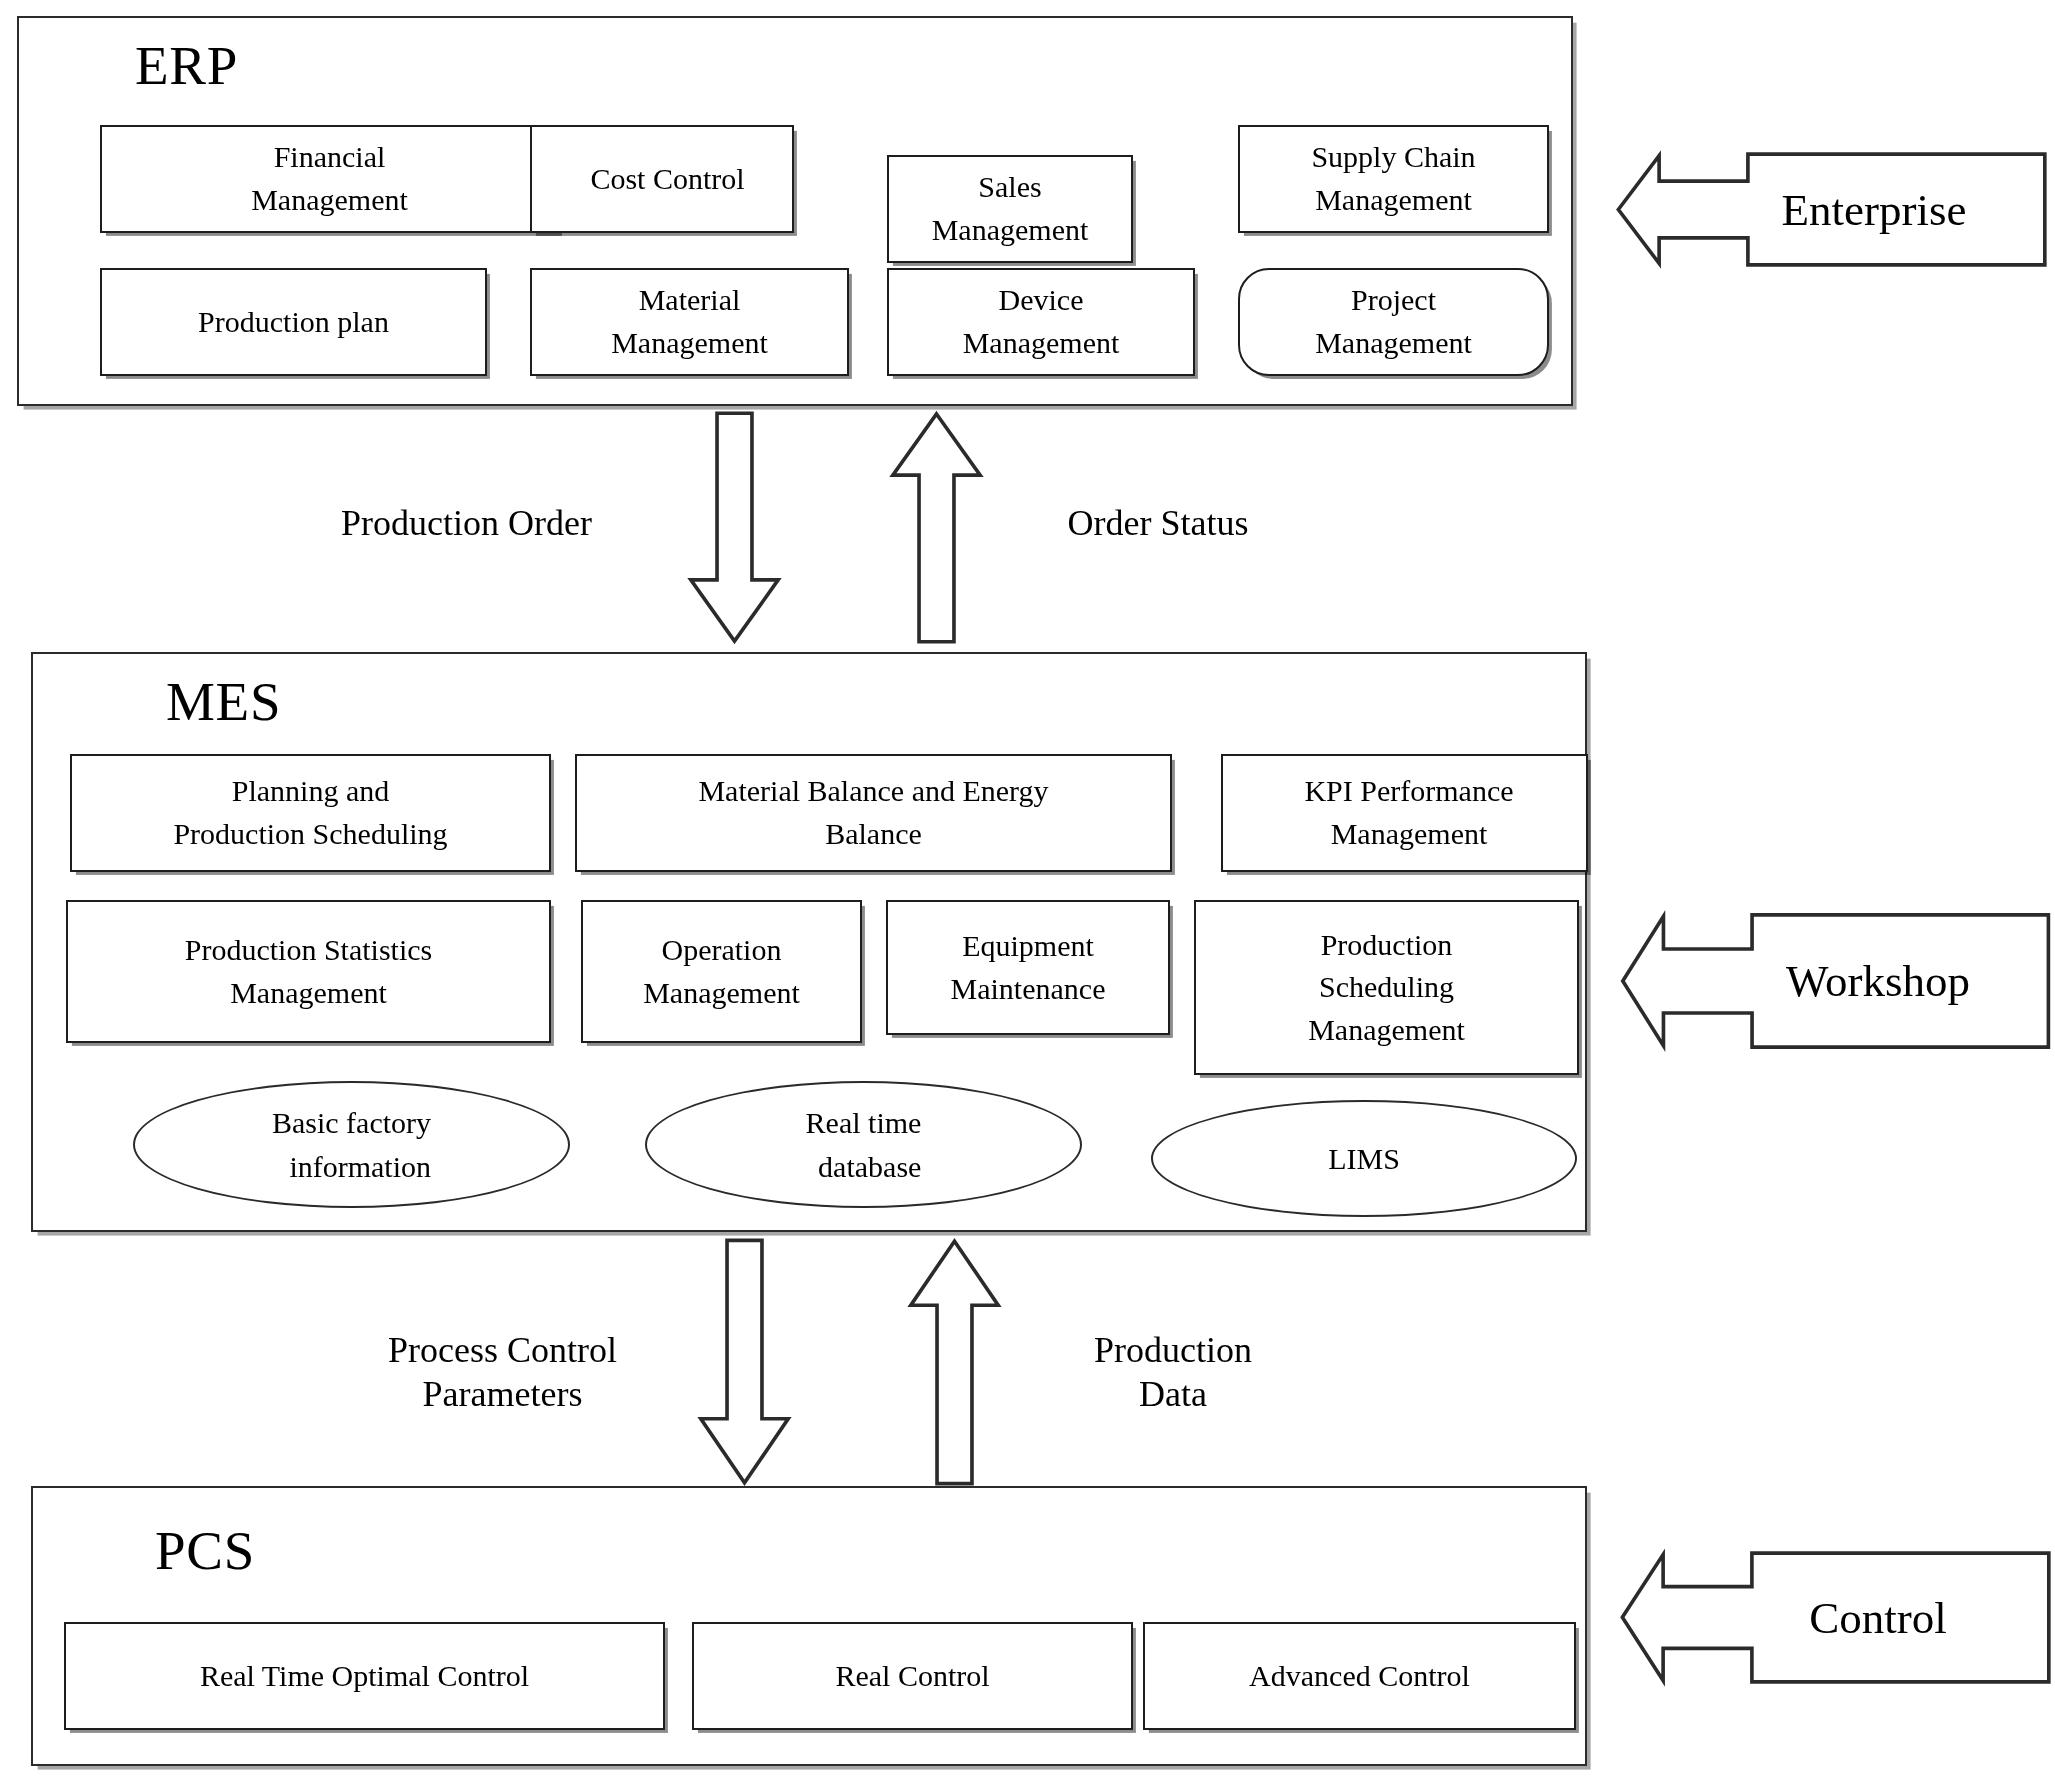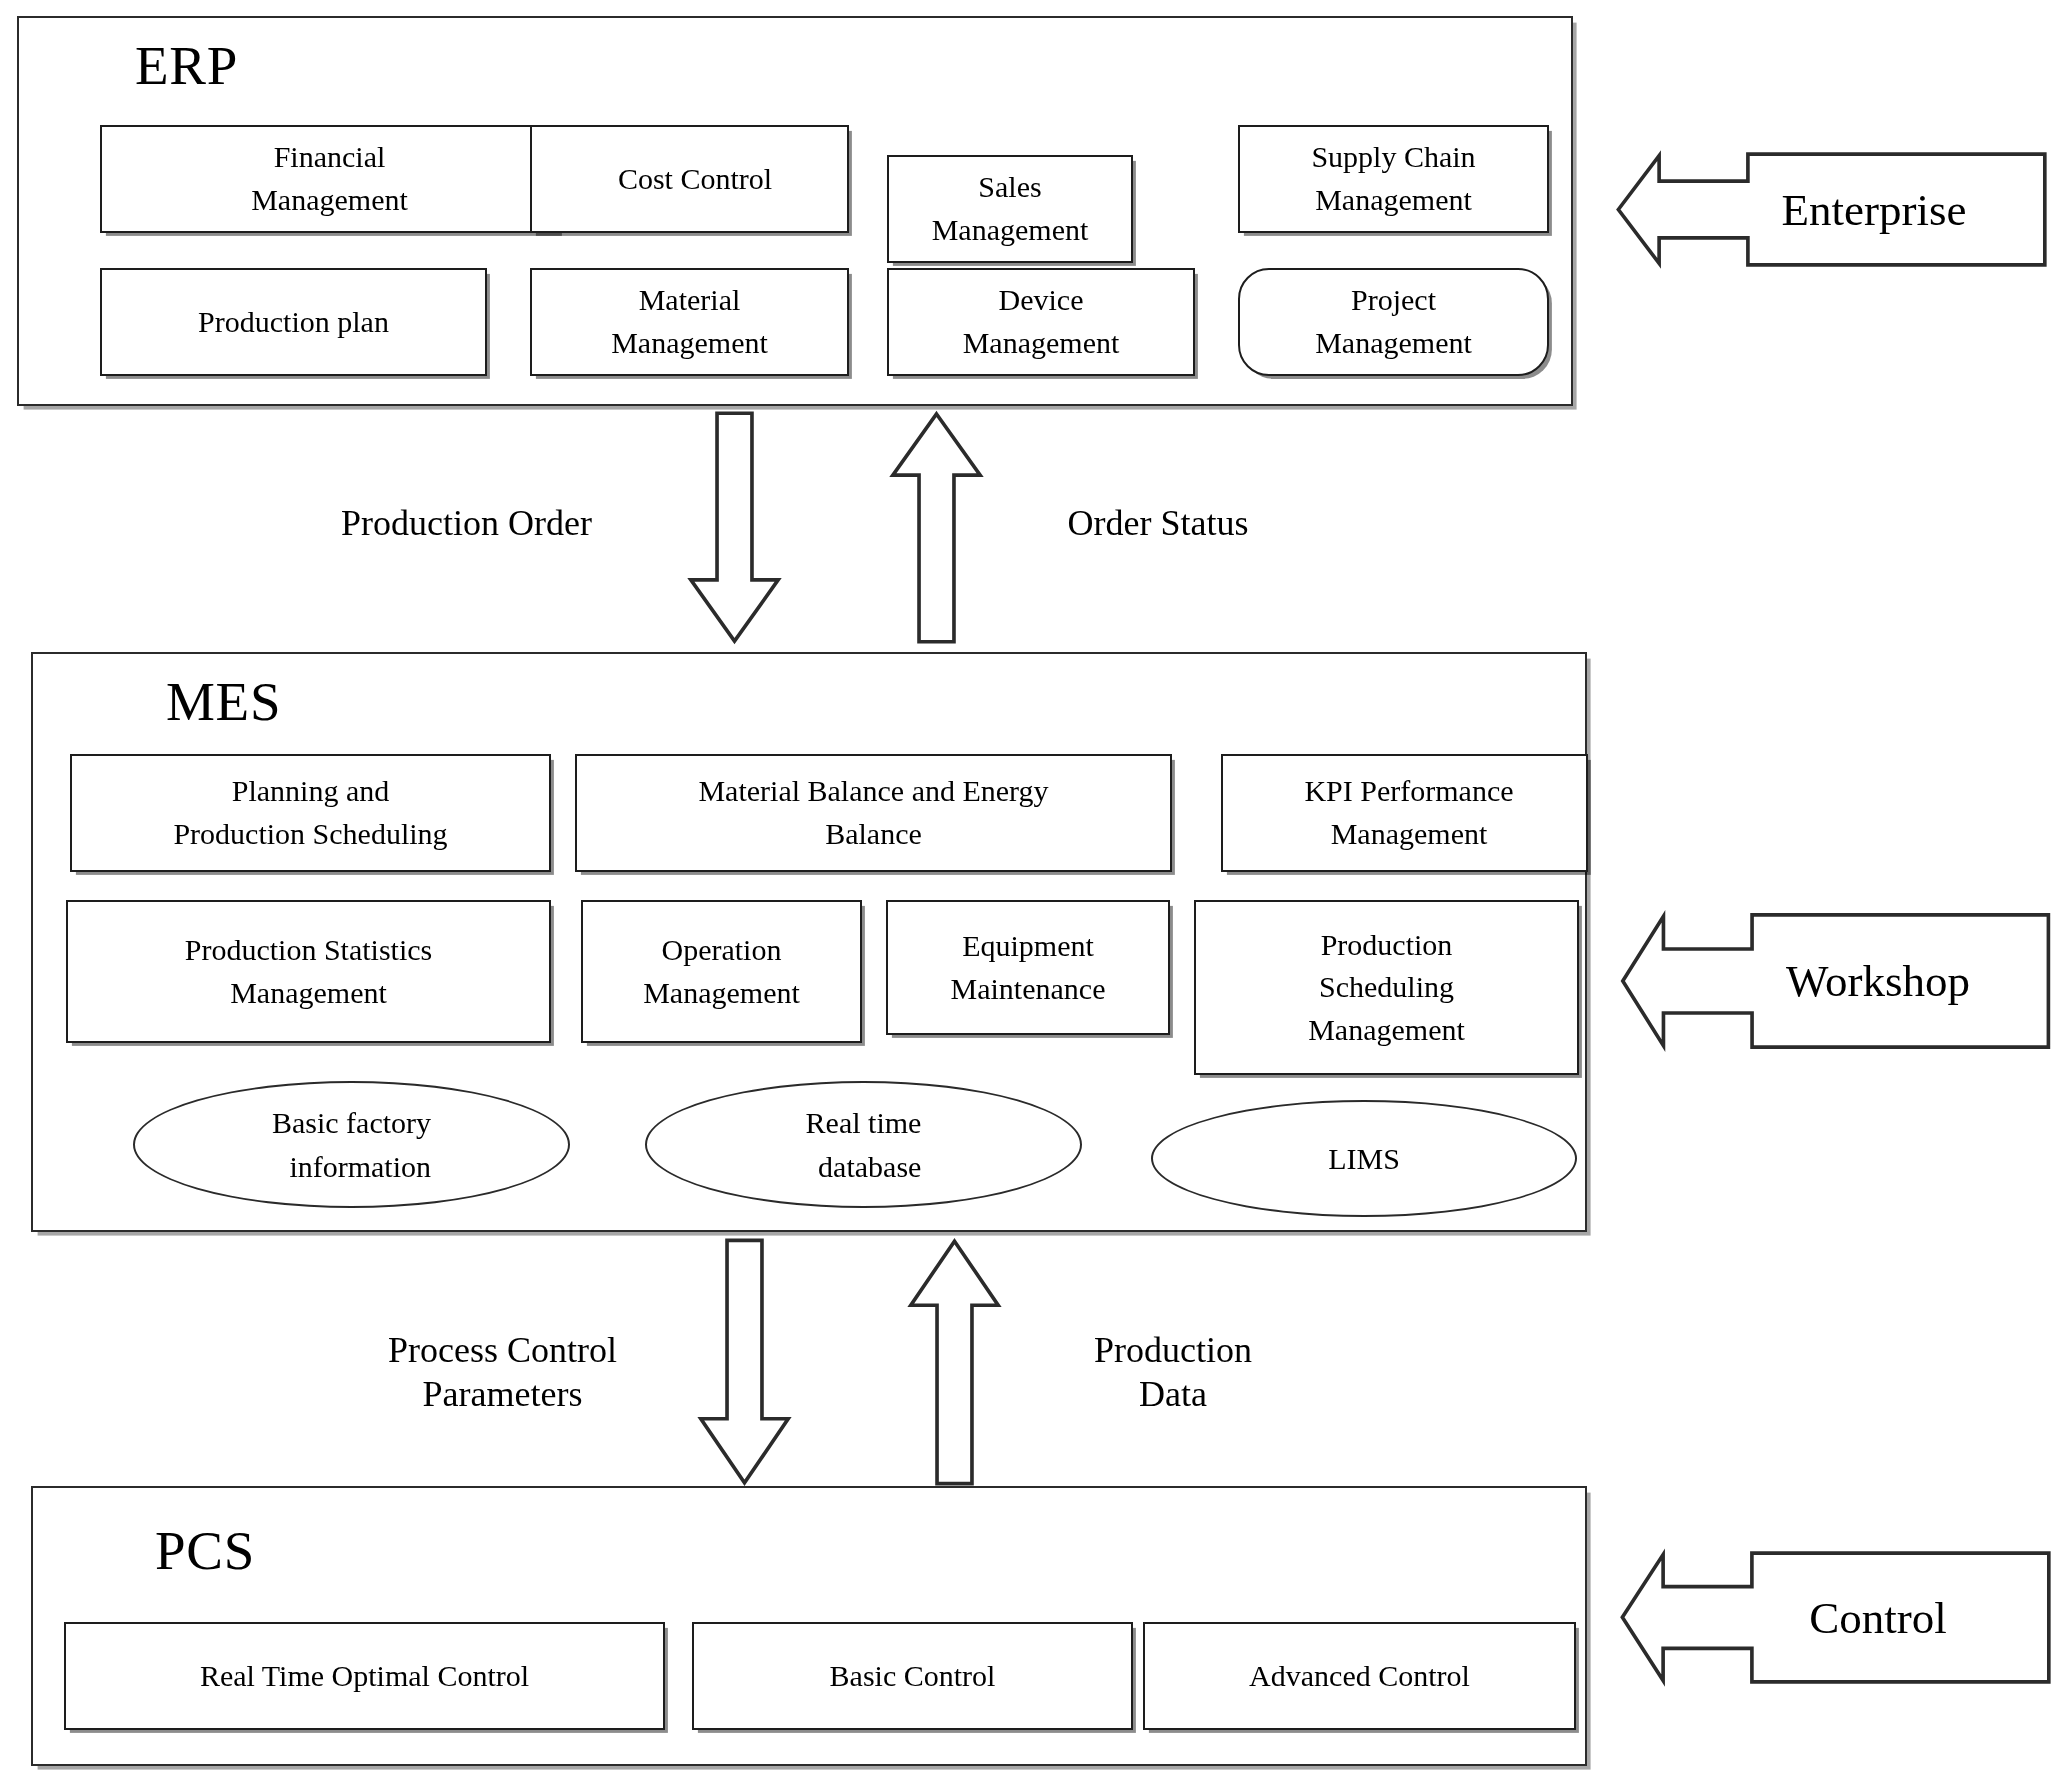--- a/index.html
+++ b/index.html
@@ -104,21 +104,21 @@
 <div id="canvas">
 
   <div class="layer-box" style="left:17px; top:16px; width:1556px; height:390px;"></div>
 
   <div class="layer-title" style="left:135px; top:38px;">ERP</div>
 
   <div class="mod-box" style="left:100px; top:125px; width:459px; height:108px;">
     <span class="lbl">Financial
 Management</span>
   </div>
-  <div class="mod-box" style="left:530px; top:125px; width:319px; height:108px;padding-left:11px;">
+  <div class="mod-box" style="left:530px; top:125px; width:264px; height:108px;padding-left:11px;">
     <span class="lbl">Cost Control</span>
   </div>
   <div class="mod-box" style="left:887px; top:125px; width:246px; height:108px;margin-top:30px;">
     <span class="lbl">Sales
 Management</span>
   </div>
   <div class="mod-box" style="left:1238px; top:125px; width:311px; height:108px;">
     <span class="lbl">Supply Chain
 Management</span>
   </div>
@@ -231,21 +231,21 @@
 Data</div>
 
   <div class="layer-box" style="left:31px; top:1486px; width:1556px; height:280px;"></div>
 
   <div class="layer-title" style="left:155px; top:1523px;">PCS</div>
 
   <div class="mod-box" style="left:64px; top:1622px; width:601px; height:108px;">
     <span class="lbl">Real Time Optimal Control</span>
   </div>
   <div class="mod-box" style="left:692px; top:1622px; width:441px; height:108px;">
-    <span class="lbl">Basic Control</span>
+    <span class="lbl">Real Control</span>
   </div>
   <div class="mod-box" style="left:1143px; top:1622px; width:433px; height:108px;">
     <span class="lbl">Advanced Control</span>
   </div>
 
   <div class="callout" style="left:1618px; top:1550px; width:433px; height:135px;">
     <svg width="433" height="135" viewBox="0 0 595 185" aria-hidden="true">
       <path d="M 6 92 L 62 6 L 62 50 L 184 50 L 184 4 L 592 4 L 592 181 L 184 181 L 184 135 L 62 135 L 62 179 Z" fill="#ffffff" stroke="#2b2b2b" stroke-width="5" stroke-linejoin="miter"></path>
     </svg>
     <span class="clabel">Control</span>

